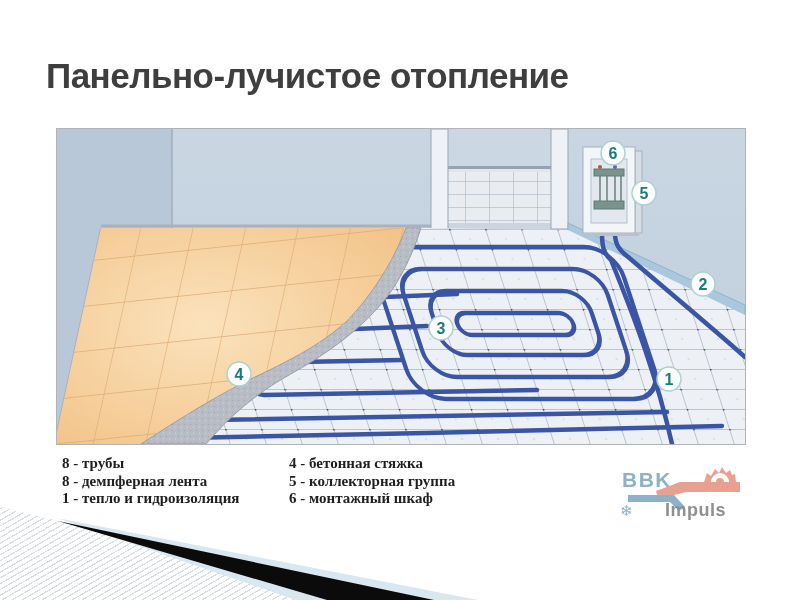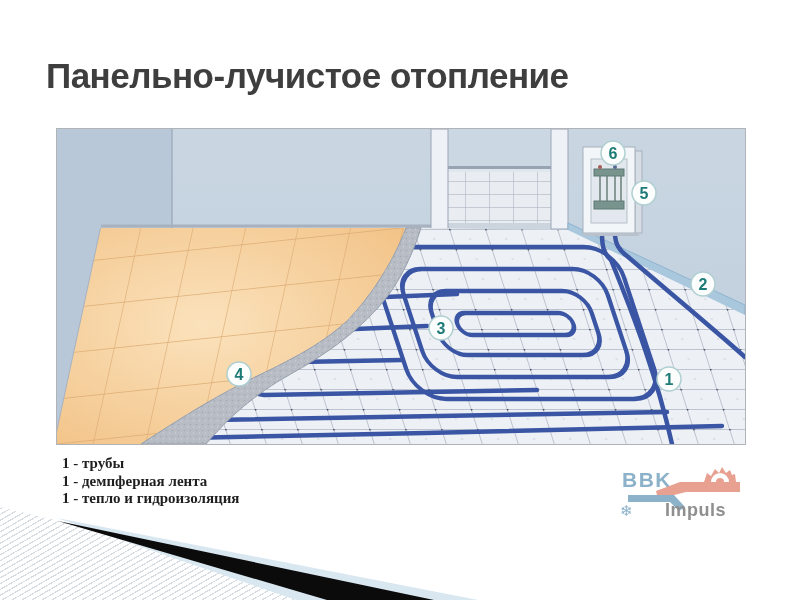--- a/index.html
+++ b/index.html
@@ -154,23 +154,28 @@
         </g>
         <g>
           <circle cx="556" cy="24" r="12" fill="#fcfdfd" stroke="#afcfd0" stroke-width="1.5"></circle>
           <text x="556" y="30" fill="#1c7b76">6</text>
         </g>
       </g>
     </svg>
   </div>
 
   <div class="legend col1">
-    <div>1 - трубы</div>
-    <div>1 - демпферная лента</div>
+    <div>8 - трубы</div>
+    <div>8 - демпферная лента</div>
     <div>1 - тепло и гидроизоляция</div>
+  </div>
+  <div class="legend col2">
+    <div>4 - бетонная стяжка</div>
+    <div>5 - коллекторная группа</div>
+    <div>6 - монтажный шкаф</div>
   </div>
 
   <svg class="logo" viewBox="0 0 140 65">
     <text x="10" y="29" font-family="Liberation Sans, sans-serif" font-size="21" font-weight="700" fill="#8cb2ca" letter-spacing="1.5">BBK</text>
     <path d="M68,24 H128 V34 H74 L46,41 L44,33 Z" fill="#e8a091"></path>
     <g>
       <polygon points="92,24 95,15 99,18 103,11 107,15 110,9 114,15 118,12 120,17 123,16 124,24" fill="#e8a091"></polygon>
       <path d="M99,24 A9,9 0 0 1 117,24 Z" fill="#ffffff"></path>
       <path d="M104,24 A4,4 0 0 1 112,24 Z" fill="#e8a091"></path>
     </g>

